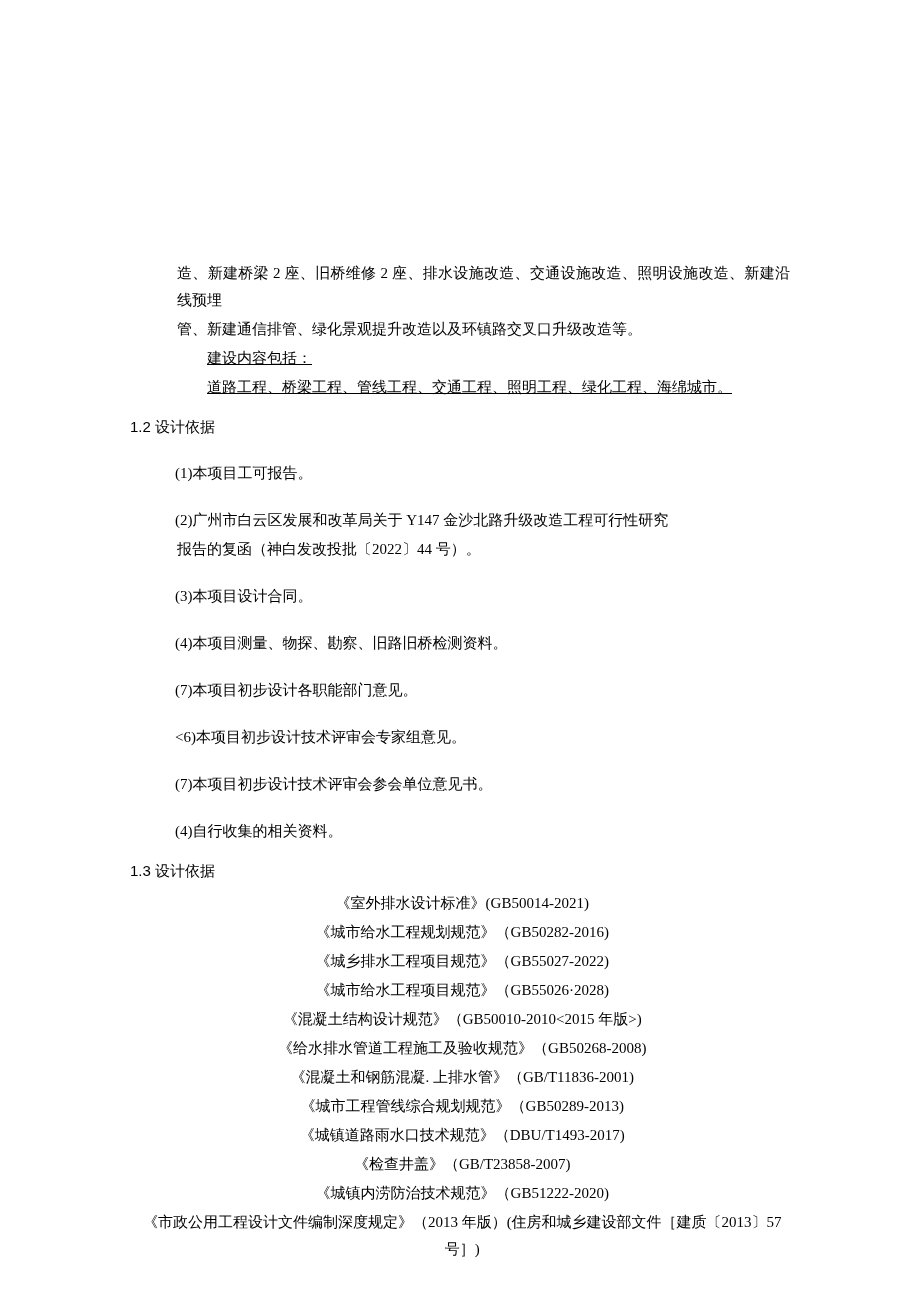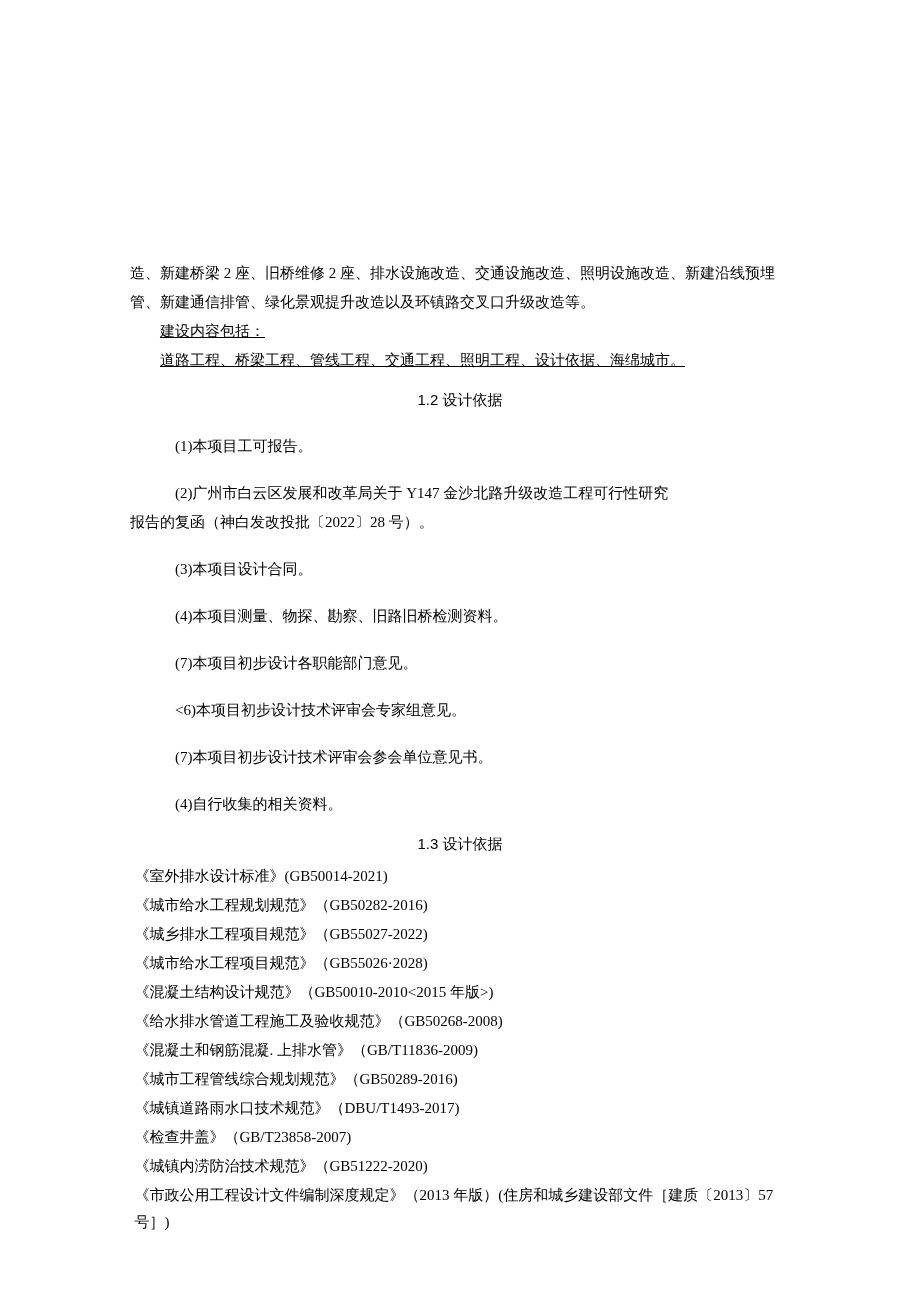--- a/index.html
+++ b/index.html
@@ -13,67 +13,68 @@
       background: #ffffff;
       font-family: "SimSun", "宋体", serif;
       font-size: 15px;
       color: #000000;
       line-height: 1.8;
       padding: 260px 130px 60px 130px;
     }
     .para {
       text-align: justify;
       margin-bottom: 2px;
+      margin-left: 47px;
     }
     .para-indent {
       text-indent: 2em;
       text-decoration: underline;
     }
     .heading {
       font-family: Arial, "SimSun", sans-serif;
       margin-top: 12px;
       margin-bottom: 6px;
-      text-align: center;
     }
     .item-indent {
       padding-left: 3em;
       margin-bottom: 2px;
       margin-top: 20px;
     }
     .standard-item {
       margin-bottom: 2px;
       padding-left: 0.3em;
+      text-align: center;
     }
   </style>
 </head>
 <body>
 
 <div class="para">造、新建桥梁 2 座、旧桥维修 2 座、排水设施改造、交通设施改造、照明设施改造、新建沿线预埋</div>
 <div class="para">管、新建通信排管、绿化景观提升改造以及环镇路交叉口升级改造等。</div>
 <div class="para para-indent">建设内容包括：</div>
-<div class="para para-indent">道路工程、桥梁工程、管线工程、交通工程、照明工程、设计依据、海绵城市。</div>
+<div class="para para-indent">道路工程、桥梁工程、管线工程、交通工程、照明工程、绿化工程、海绵城市。</div>
 
 <div class="heading">1.2 设计依据</div>
 
 <div class="item-indent">(1)本项目工可报告。</div>
 <div class="item-indent">(2)广州市白云区发展和改革局关于 Y147 金沙北路升级改造工程可行性研究</div>
-<div class="para">报告的复函（神白发改投批〔2022〕28 号）。</div>
+<div class="para">报告的复函（神白发改投批〔2022〕44 号）。</div>
 <div class="item-indent">(3)本项目设计合同。</div>
 <div class="item-indent">(4)本项目测量、物探、勘察、旧路旧桥检测资料。</div>
 <div class="item-indent">(7)本项目初步设计各职能部门意见。</div>
 <div class="item-indent">&lt;6)本项目初步设计技术评审会专家组意见。</div>
 <div class="item-indent">(7)本项目初步设计技术评审会参会单位意见书。</div>
 <div class="item-indent">(4)自行收集的相关资料。</div>
 
 <div class="heading">1.3 设计依据</div>
 
 <div class="standard-item">《室外排水设计标准》(GB50014-2021)</div>
 <div class="standard-item">《城市给水工程规划规范》（GB50282-2016)</div>
 <div class="standard-item">《城乡排水工程项目规范》（GB55027-2022)</div>
 <div class="standard-item">《城市给水工程项目规范》（GB55026·2028)</div>
 <div class="standard-item">《混凝土结构设计规范》（GB50010-2010&lt;2015 年版&gt;)</div>
 <div class="standard-item">《给水排水管道工程施工及验收规范》（GB50268-2008)</div>
-<div class="standard-item">《混凝土和钢筋混凝. 上排水管》（GB/T11836-2009)</div>
-<div class="standard-item">《城市工程管线综合规划规范》（GB50289-2016)</div>
+<div class="standard-item">《混凝土和钢筋混凝. 上排水管》（GB/T11836-2001)</div>
+<div class="standard-item">《城市工程管线综合规划规范》（GB50289-2013)</div>
 <div class="standard-item">《城镇道路雨水口技术规范》（DBU/T1493-2017)</div>
 <div class="standard-item">《检查井盖》（GB/T23858-2007)</div>
 <div class="standard-item">《城镇内涝防治技术规范》（GB51222-2020)</div>
 <div class="standard-item">《市政公用工程设计文件编制深度规定》（2013 年版）(住房和城乡建设部文件［建质〔2013〕57 号］)</div>
 
 </body></html>

